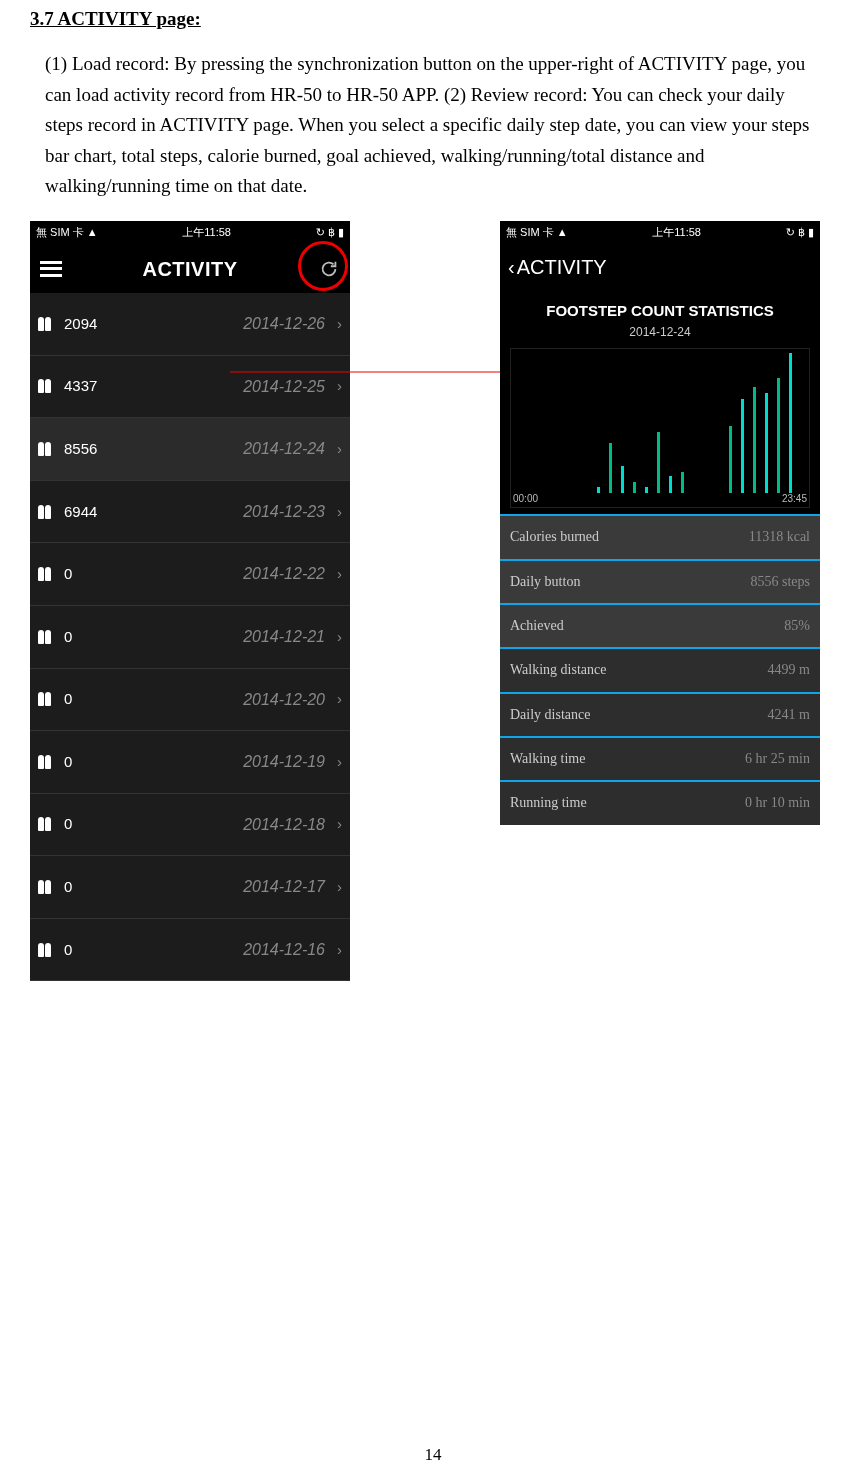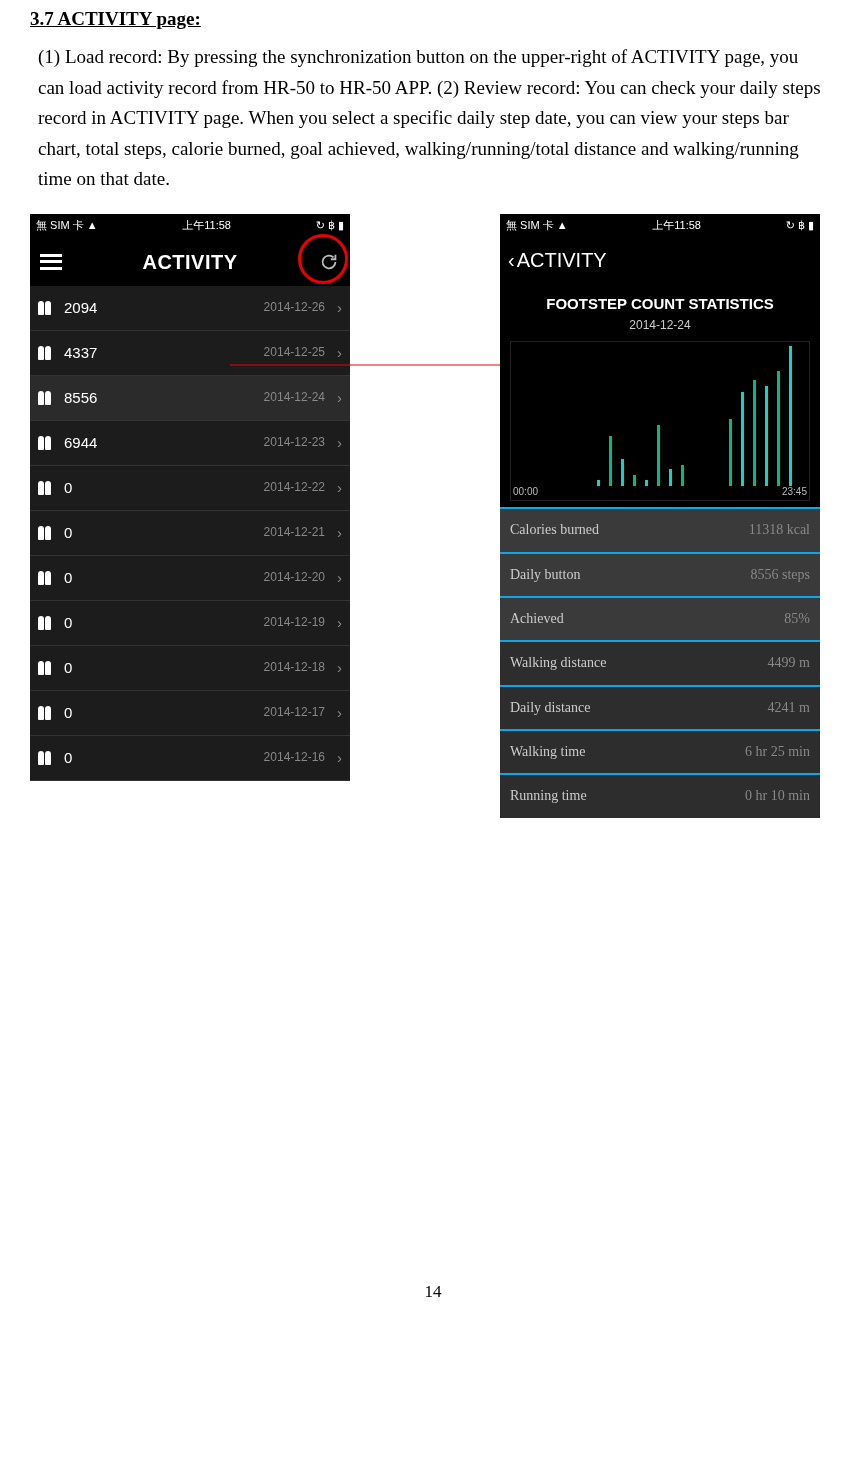--- a/index.html
+++ b/index.html
@@ -11,21 +11,21 @@
     width: 866px;
     padding: 0 30px 40px 30px;
     box-sizing: border-box;
   }
   .section-title {
     font-weight: bold;
     text-decoration: underline;
     margin-top: 4px;
   }
   .body-text {
-    margin: 8px;
+    margin: 15px;
   }
   .figures {
     display: flex;
     gap: 150px;
     margin-top: 20px;
     position: relative;
     align-items: flex-start;
   }
   .phone {
     width: 320px;
@@ -90,21 +90,21 @@
     right: 2px;
     pointer-events: none;
     z-index: 10;
   }
   .list {
     background: #1a1a1a;
   }
   .row {
     display: flex;
     align-items: center;
-    padding: 10px 8px;
+    padding: 18px 8px;
     border-bottom: 1px solid #333;
     background: #1c1c1c;
     gap: 8px;
   }
   .foot-icon {
     width: 18px;
     display: flex;
     gap: 1px;
   }
   .foot-icon span {
@@ -113,24 +113,25 @@
     height: 14px;
     background: #fff;
     border-radius: 3px 3px 1px 1px;
   }
   .steps-val {
     font-size: 15px;
     color: #fff;
     flex: 0 0 60px;
   }
   .date-val {
-    font-size: 12px;
+    font-size: 16px;
     color: #888;
     flex: 1;
     text-align: right;
+    font-style: italic;
   }
   .chev {
     color: #888;
     font-size: 15px;
     padding-left: 4px;
   }
   .row-selected {
     background: #2b2b2b;
   }
 

